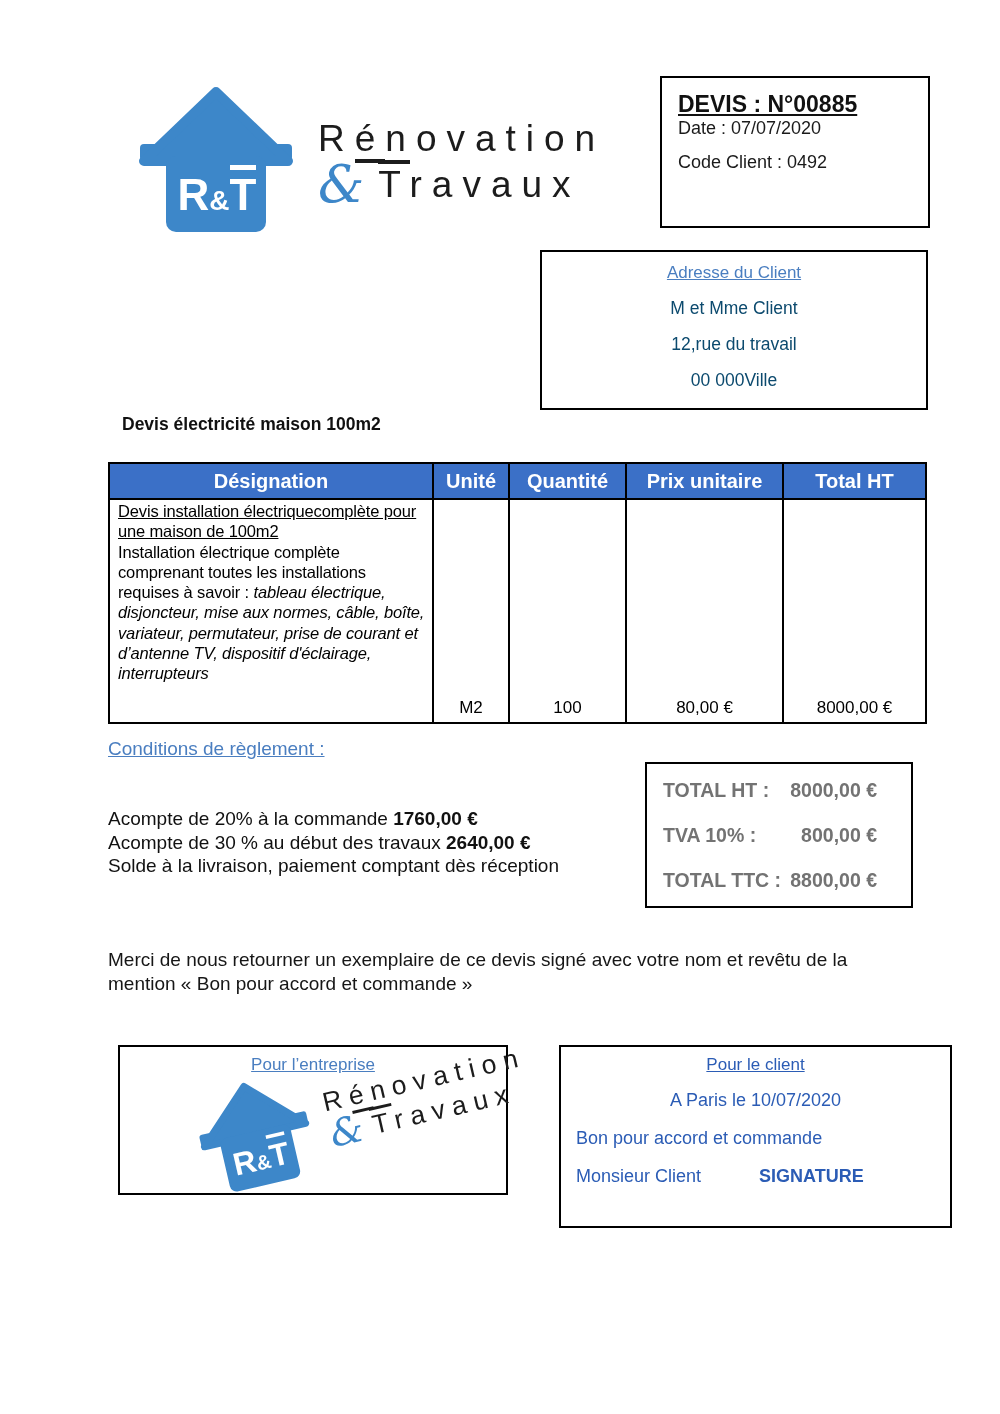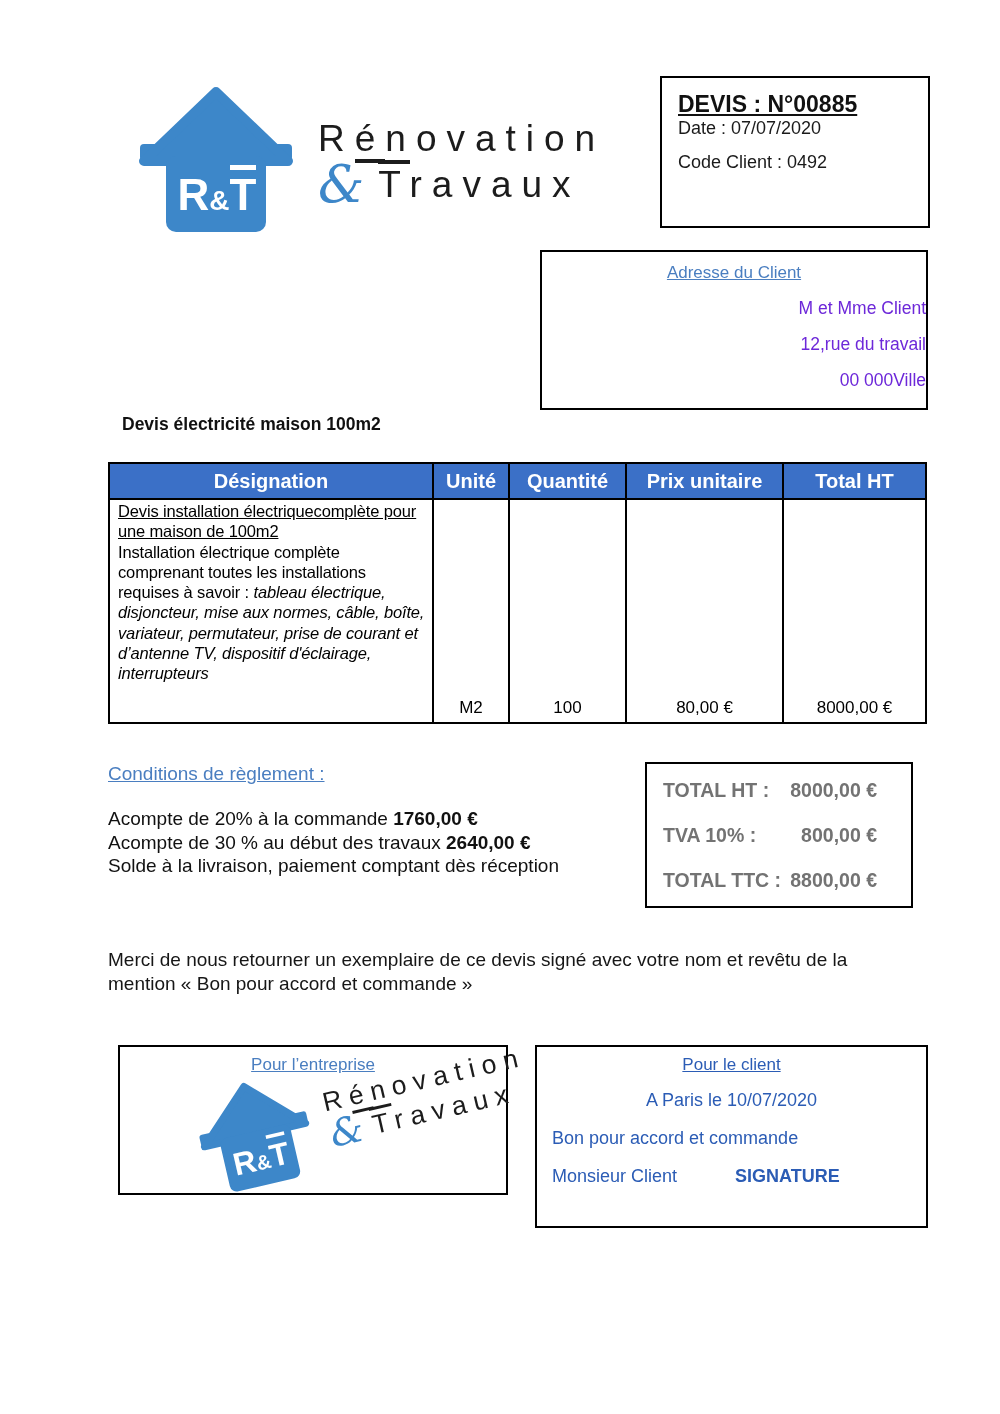--- a/index.html
+++ b/index.html
@@ -41,21 +41,21 @@
   
   .company-info { position:absolute; left:122px; top:268px; font-size:17.5px; line-height:24.5px; color:#141414; }
   .subject { position:absolute; left:122px; top:414px; font-size:17.5px; font-weight:700; color:#111; }
 
   
   .client-box {
     position:absolute; left:540px; top:250px; width:388px; height:160px;
     border:2px solid #000; text-align:center; padding-top:11px;
   }
   .cb-title { color:#4a7ec0; text-decoration:underline; font-size:17px; margin-bottom:15px; }
-  .cb-line { font-size:17.5px; margin-bottom:15px; color:#6d28d9;text-align:right; }
+  .cb-line { font-size:17.5px; margin-bottom:15px; color:#0c4a6e; }
 
   
   .quote-table {
     position:absolute; left:108px; top:462px; width:817px;
     border-collapse:collapse; table-layout:fixed;
   }
   .quote-table th {
     background:#3b70c7; color:#ffffff; font-size:20px; font-weight:700;
     height:36px; border:2px solid #000; text-align:center; vertical-align:middle;
   }
@@ -63,21 +63,21 @@
   td.cell-desc {
     padding:1px 6px 2px 8px; font-size:16.5px; line-height:20.3px;
     text-align:left; vertical-align:top; letter-spacing:-0.15px; color:#000;
   }
   .desc-underlined { text-decoration:underline; }
   .desc-italic { font-style:italic; }
   td.cell-val { text-align:center; vertical-align:bottom; font-size:17px; padding-bottom:4px; color:#000; }
 
   
   .conditions-title {
-    position:absolute; left:108px; top:763px; font-size:19px;
+    position:absolute; left:108px; top:738px; font-size:19px;
     color:#4a7ec0; text-decoration:underline;
   }
   .conditions-body { position:absolute; left:108px; top:807px; font-size:19px; line-height:23.5px; color:#111; }
 
   
   .totals-box {
     position:absolute; left:645px; top:762px; width:268px; height:146px;
     border:2px solid #000; padding:15px 34px 0 16px;
   }
   .t-row { display:flex; justify-content:space-between; font-weight:700; font-size:19.5px; margin-bottom:22px; color:#737373; }
@@ -89,21 +89,21 @@
   .sig-left {
     position:absolute; left:118px; top:1045px; width:390px; height:150px;
     border:2px solid #000;
   }
   .sl-title { text-align:center; color:#4a7ec0; text-decoration:underline; font-size:17px; margin-top:8px; }
   .stamp {
     position:absolute; left:58px; top:22px; width:470px; height:160px;
     transform:rotate(-13deg) scale(0.72); transform-origin:60px 50px;
   }
   .sig-right {
-    position:absolute; left:535px; top:1045px; width:393px; height:183px;
+    position:absolute; left:559px; top:1045px; width:393px; height:183px;
     border:2px solid #000; color:#2b5cb5;
   }
   .sr-title { text-align:center; text-decoration:underline; font-size:17px; margin-top:8px; }
   .sr-date { text-align:center; font-size:18px; margin-top:15px; }
   .sr-approval { font-size:18px; margin:17px 0 0 15px; }
   .sr-row { display:flex; gap:58px; font-size:18px; margin:17px 0 0 15px; }
   .sr-sign { font-weight:700; }
 
   
   .footer-line { position:absolute; left:120px; top:1331px; font-size:16.5px; letter-spacing:-0.2px; color:#141414; }

